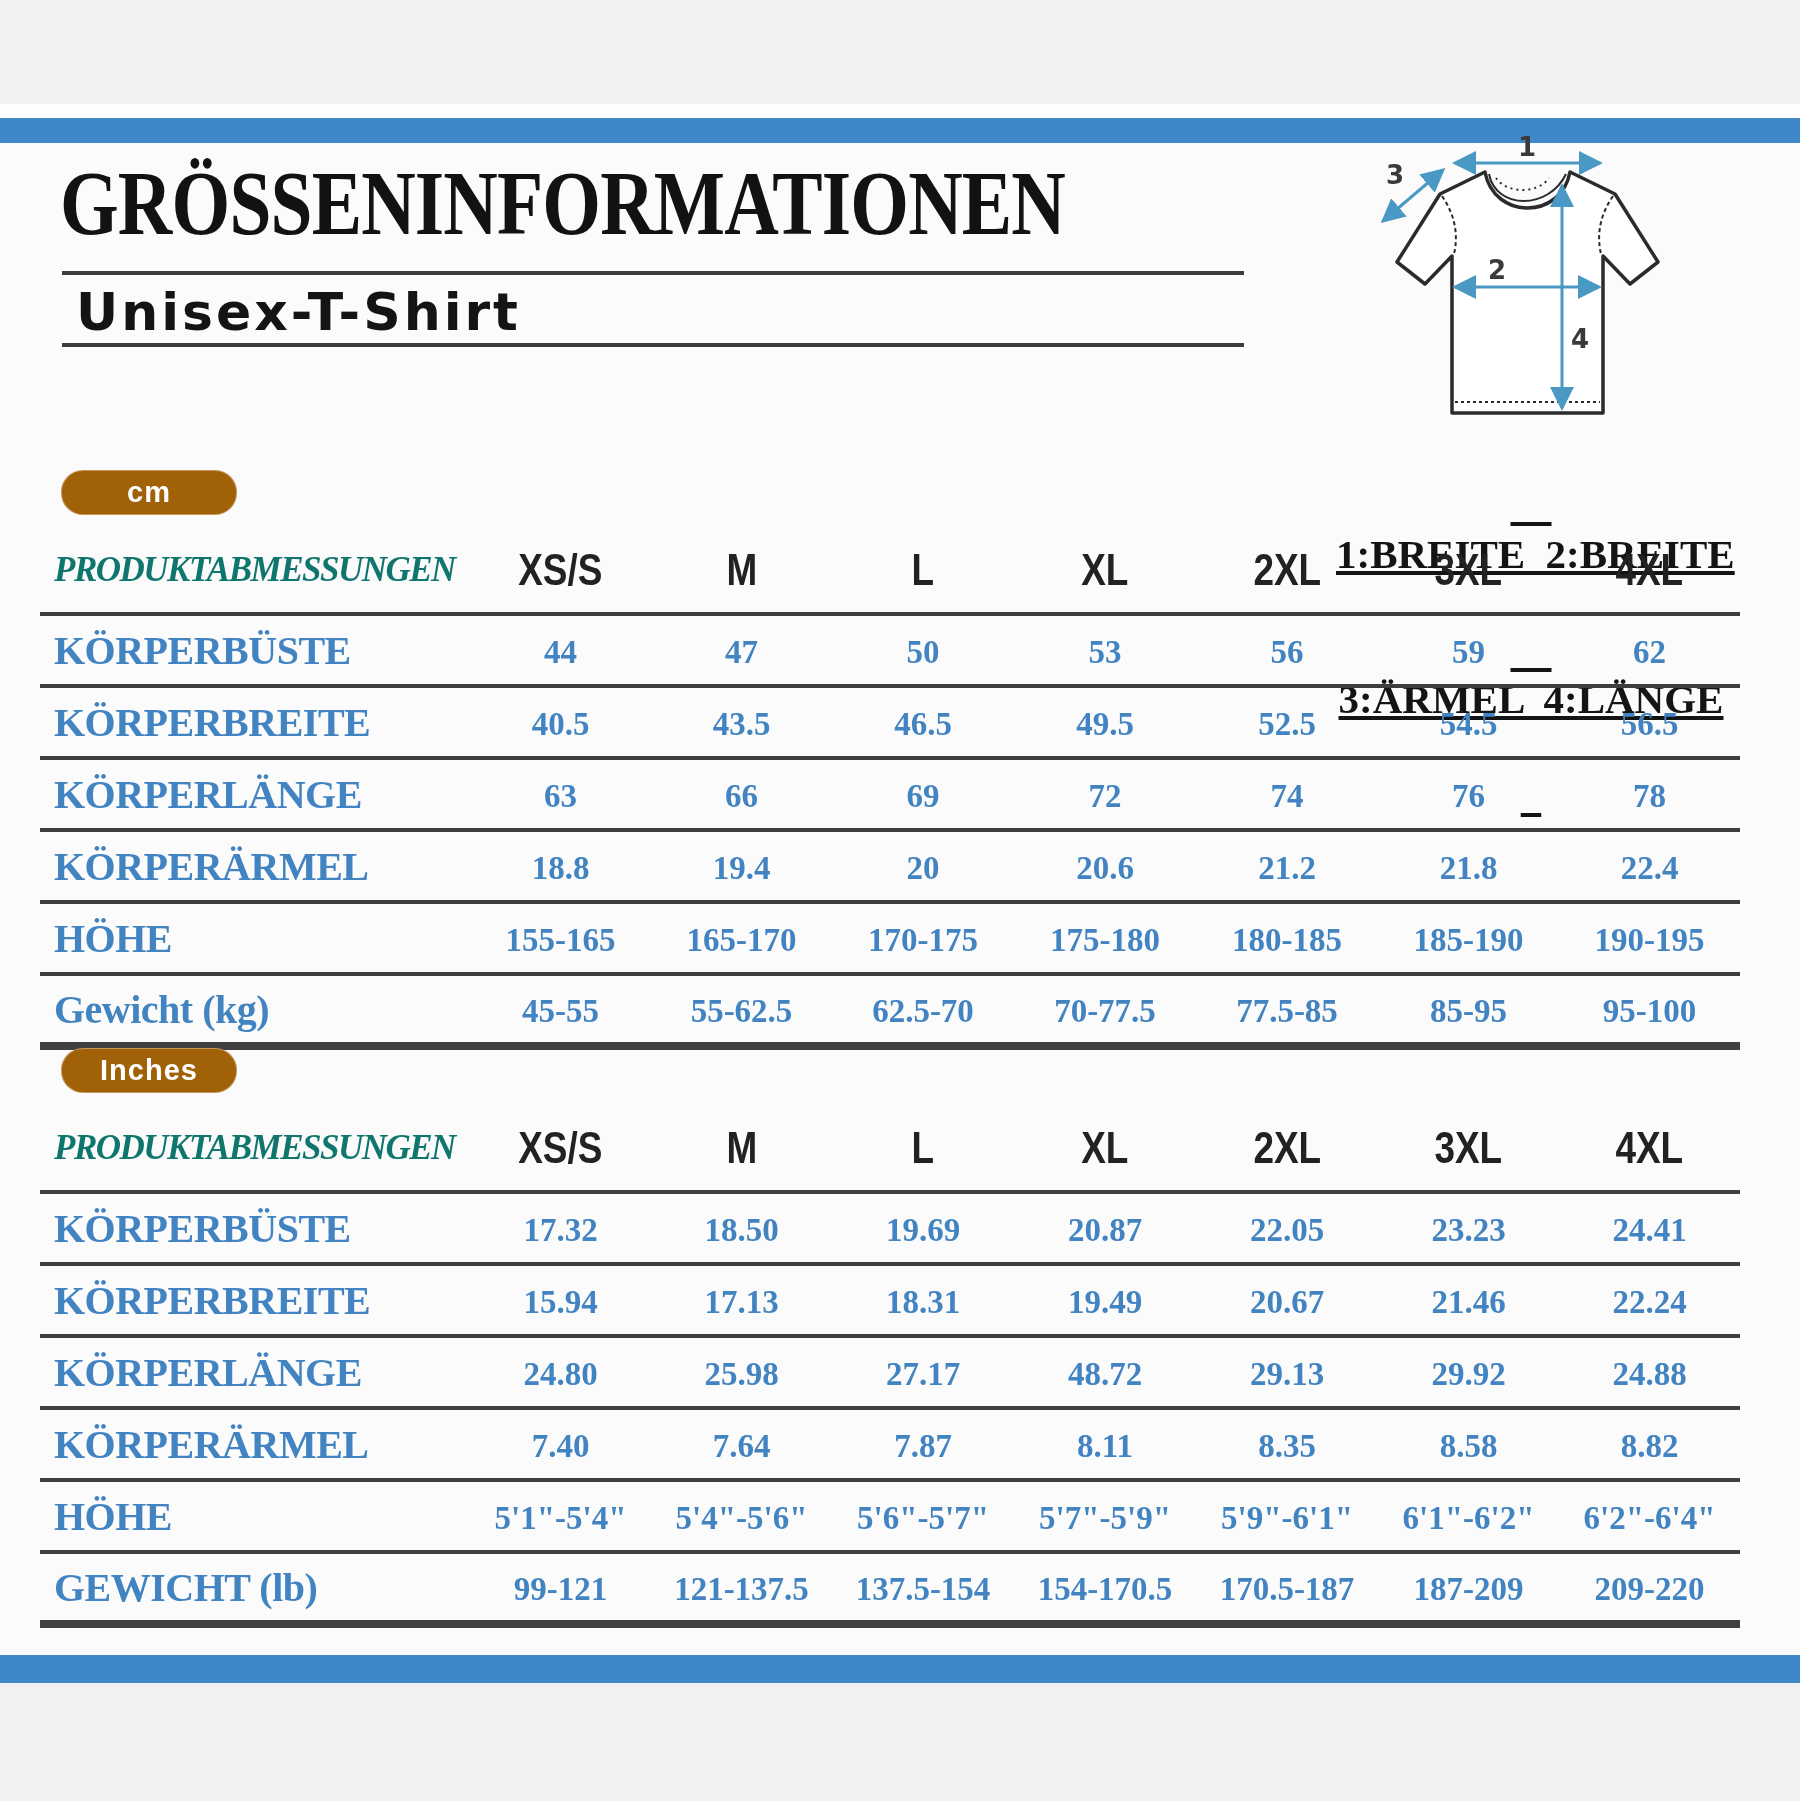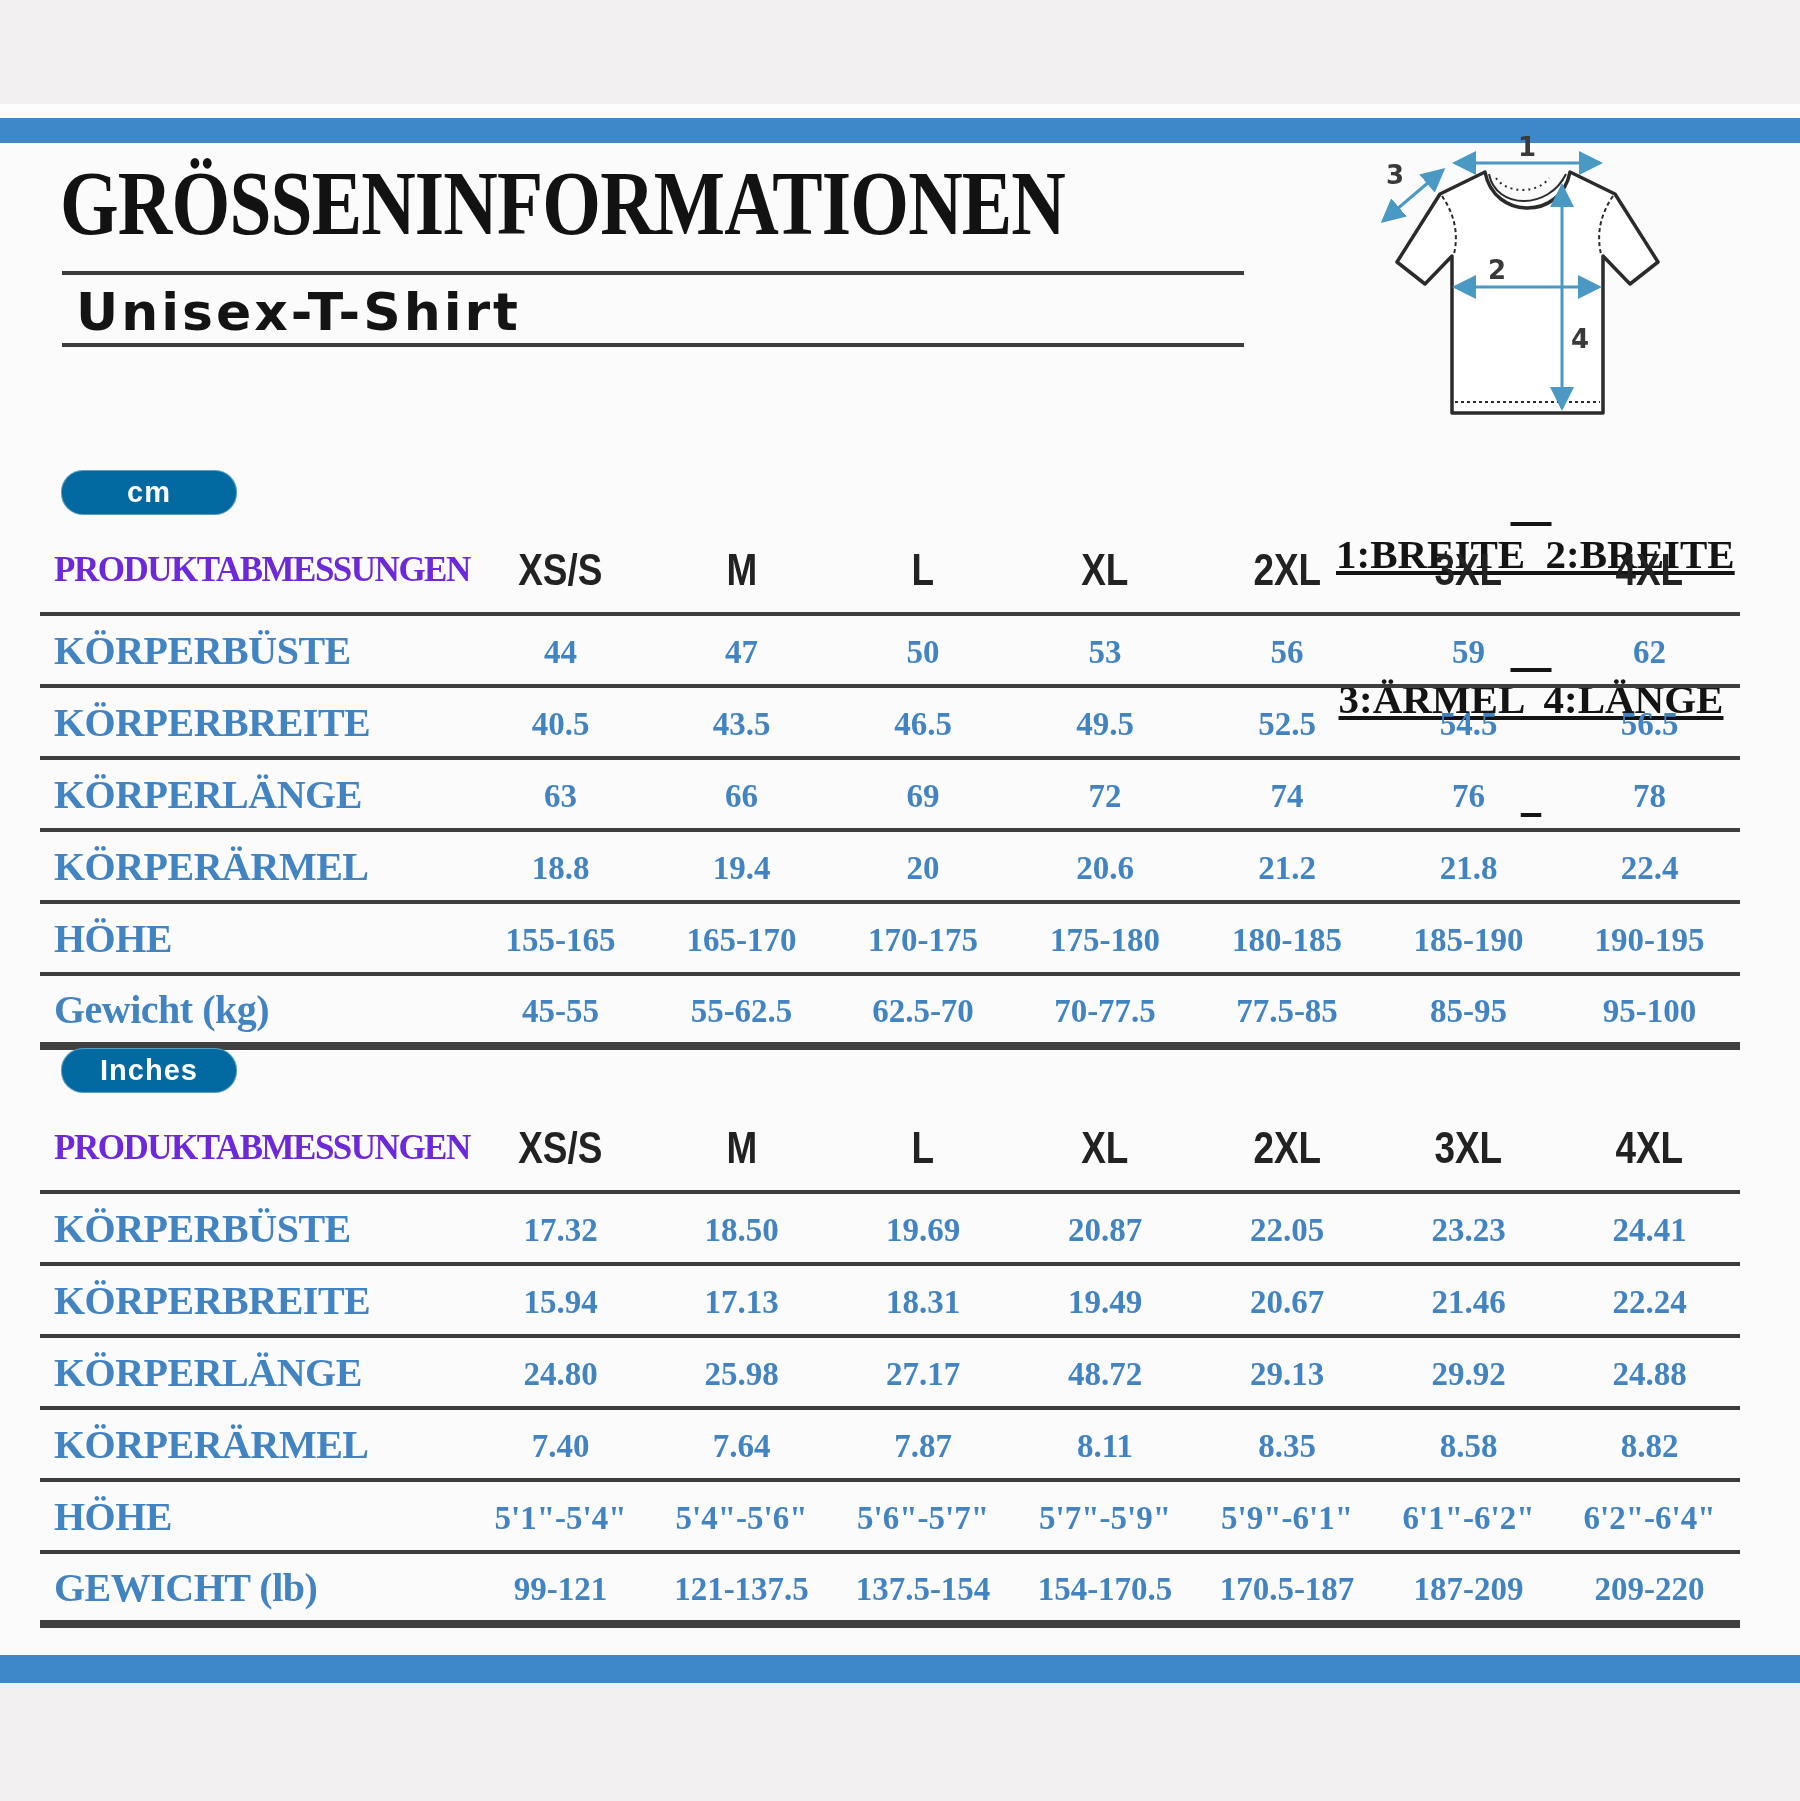--- a/index.html
+++ b/index.html
@@ -34,39 +34,39 @@
   .tshirt-svg{position:absolute;left:1375px;top:-7px;width:290px;height:292px;}
 
   .legend{
     position:absolute;left:1336px;top:290px;width:390px;
     text-align:center;font-family:"Liberation Serif",serif;font-weight:bold;
     font-size:41px;color:#141414;line-height:1.18;white-space:pre;text-decoration:underline;
   }
 
   .unit-badge{
     position:absolute;width:176px;height:45px;border-radius:22px;
-    background:#0369a1;color:#ffffff;display:flex;align-items:center;justify-content:center;
+    background:#a16207;color:#ffffff;display:flex;align-items:center;justify-content:center;
     font-family:"Liberation Sans",sans-serif;font-weight:bold;font-size:29px;letter-spacing:1px;
     box-shadow:0 0 0 1px rgba(255,255,255,.35) inset;
   }
   .badge-cm{left:61px;top:327px;}
   .badge-inches{left:61px;top:905px;}
 
   table.size-table{
     position:absolute;left:40px;width:1700px;border-collapse:collapse;table-layout:fixed;
   }
   .table-cm{top:385px;}
   .table-inches{top:963px;}
   table.size-table thead tr{height:86px;}
   table.size-table tbody tr{height:72px;border-top:4px solid #3e3e3e;}
   table.size-table tbody tr:last-child{border-bottom:8px solid #404040;}
   th.corner{
     text-align:left;padding-left:14px;vertical-align:middle;
     font-family:"Liberation Serif",serif;font-weight:bold;font-size:35px;
-    letter-spacing:-1.5px;color:#6d28d9;white-space:nowrap;
+    letter-spacing:-1.5px;color:#0f766e;white-space:nowrap;font-style:italic;
   }
   th.size-h{
     vertical-align:middle;text-align:center;color:#222;
     font-family:"Liberation Sans",sans-serif;font-weight:bold;font-size:45px;padding:0;
   }
   th.size-h .cond{display:inline-block;transform:scaleX(0.82);}
   td.row-label{
     text-align:left;padding-left:14px;vertical-align:middle;
     font-family:"Liberation Serif",serif;font-weight:bold;font-size:40px;
     letter-spacing:-0.5px;color:#4283c2;white-space:nowrap;

